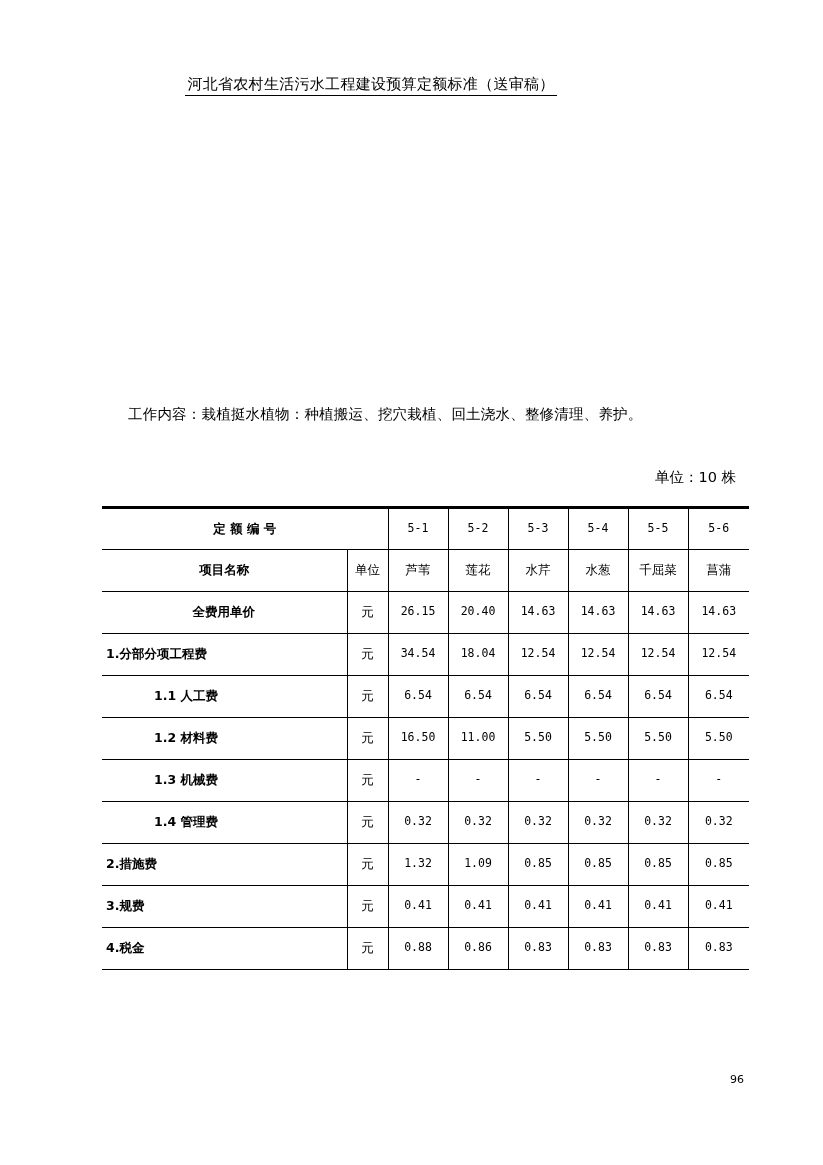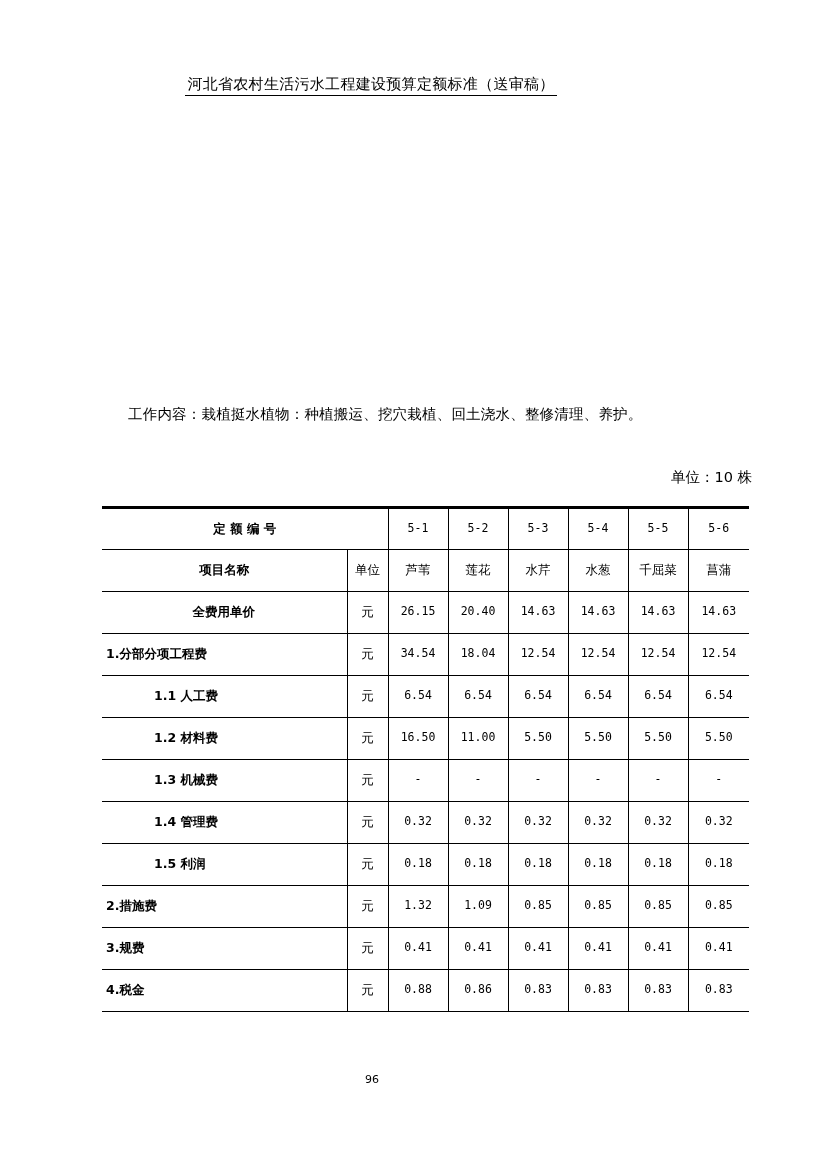--- a/index.html
+++ b/index.html
@@ -2,36 +2,36 @@
 <html><head>
 <meta charset="utf-8">
 <style>
   html, body { margin:0; padding:0; background:#ffffff; }
   body { width:823px; height:1165px; position:relative; overflow:hidden;
          font-family:"DejaVu Sans", sans-serif; color:#000; }
   .header-title { position:absolute; left:0; width:742px; top:74px; text-align:center; }
   .header-title span { display:inline-block; font-size:15px; border-bottom:1px solid #000;
          padding:0 2px 1px 2px; letter-spacing:0.3px; }
   .work-content { position:absolute; left:128px; top:405px; font-size:14.5px; letter-spacing:0.2px; }
-  .unit-note { position:absolute; right:71px; top:468px; font-size:14.5px; }
+  .unit-note { position:absolute; right:87px; top:468px; font-size:14.5px; }
   table.quota { position:absolute; left:102px; top:506px; width:647px; border-collapse:collapse;
          table-layout:fixed; font-size:12px; }
   table.quota td { height:42px; border:1px solid #000; vertical-align:top; padding-top:12px;
          text-align:center; box-sizing:border-box; }
   table.quota tr:first-child td { border-top:3px solid #000; }
   table.quota tr:last-child td { border-bottom:1.5px solid #000; }
   table.quota td:first-child { border-left:none;font-weight:bold; }
   table.quota td:last-child { border-right:none; }
   td.name { text-align:left !important; padding-left:4px; font-size:12.5px; }
   td.name.indent { padding-left:52px; }
   td.name.center { text-align:center !important; padding-left:0; }
   td.bold { font-weight:bold; }
   td.num { font-family:"DejaVu Sans Mono", monospace; font-size:11.5px; }
   td.hdr { font-size:12.5px; }
-  .page-number { position:absolute; left:0; width:744px; top:1073px; text-align:center; font-size:11px; }
+  .page-number { position:absolute; left:0; width:744px; top:1073px; text-align:right; font-size:11px; }
 </style>
 </head>
 <body>
 
 <div class="header-title">
   <span>河北省农村生活污水工程建设预算定额标准（送审稿）</span>
 </div>
 
 <div class="work-content">工作内容：栽植挺水植物：种植搬运、挖穴栽植、回土浇水、整修清理、养护。</div>
 <div class="unit-note">单位：10 株</div>
@@ -122,30 +122,20 @@
     <td class="name indent">1.4 管理费</td>
     <td class="hdr">元</td>
     <td class="num">0.32</td>
     <td class="num">0.32</td>
     <td class="num">0.32</td>
     <td class="num">0.32</td>
     <td class="num">0.32</td>
     <td class="num">0.32</td>
   </tr>
   <tr>
-    <td class="name indent">1.5 利润</td>
-    <td class="hdr">元</td>
-    <td class="num">0.18</td>
-    <td class="num">0.18</td>
-    <td class="num">0.18</td>
-    <td class="num">0.18</td>
-    <td class="num">0.18</td>
-    <td class="num">0.18</td>
-  </tr>
-  <tr>
     <td class="name">2.措施费</td>
     <td class="hdr">元</td>
     <td class="num">1.32</td>
     <td class="num">1.09</td>
     <td class="num">0.85</td>
     <td class="num">0.85</td>
     <td class="num">0.85</td>
     <td class="num">0.85</td>
   </tr>
   <tr>

